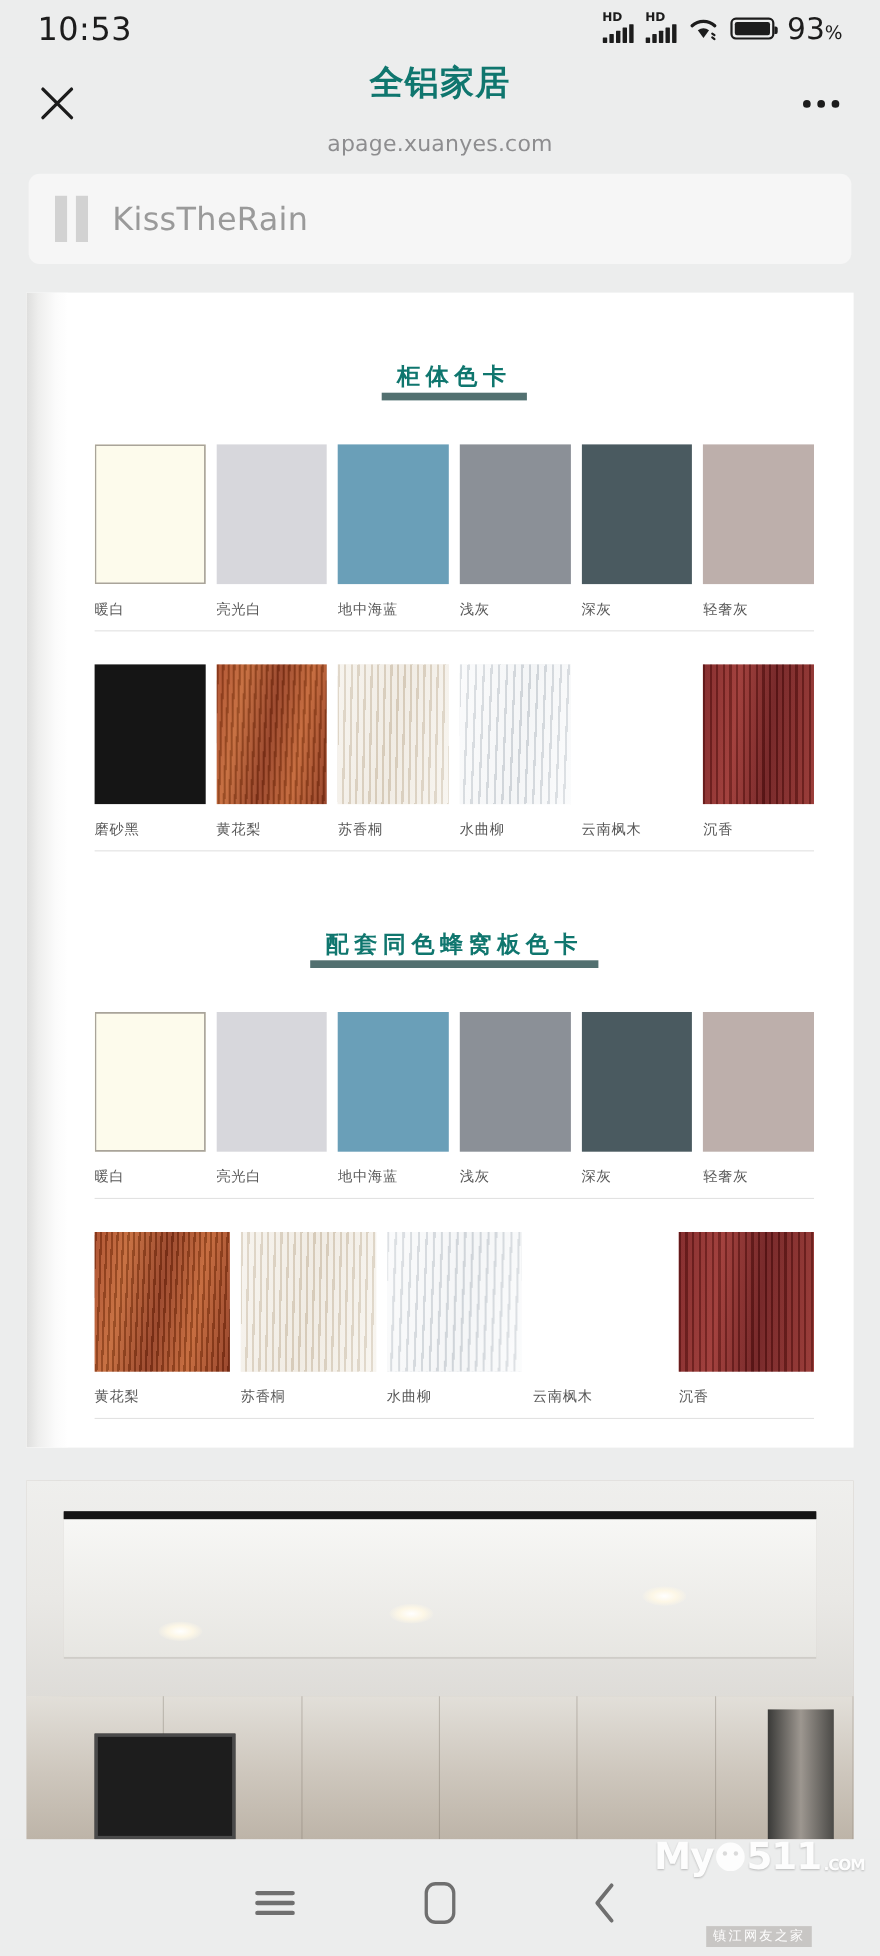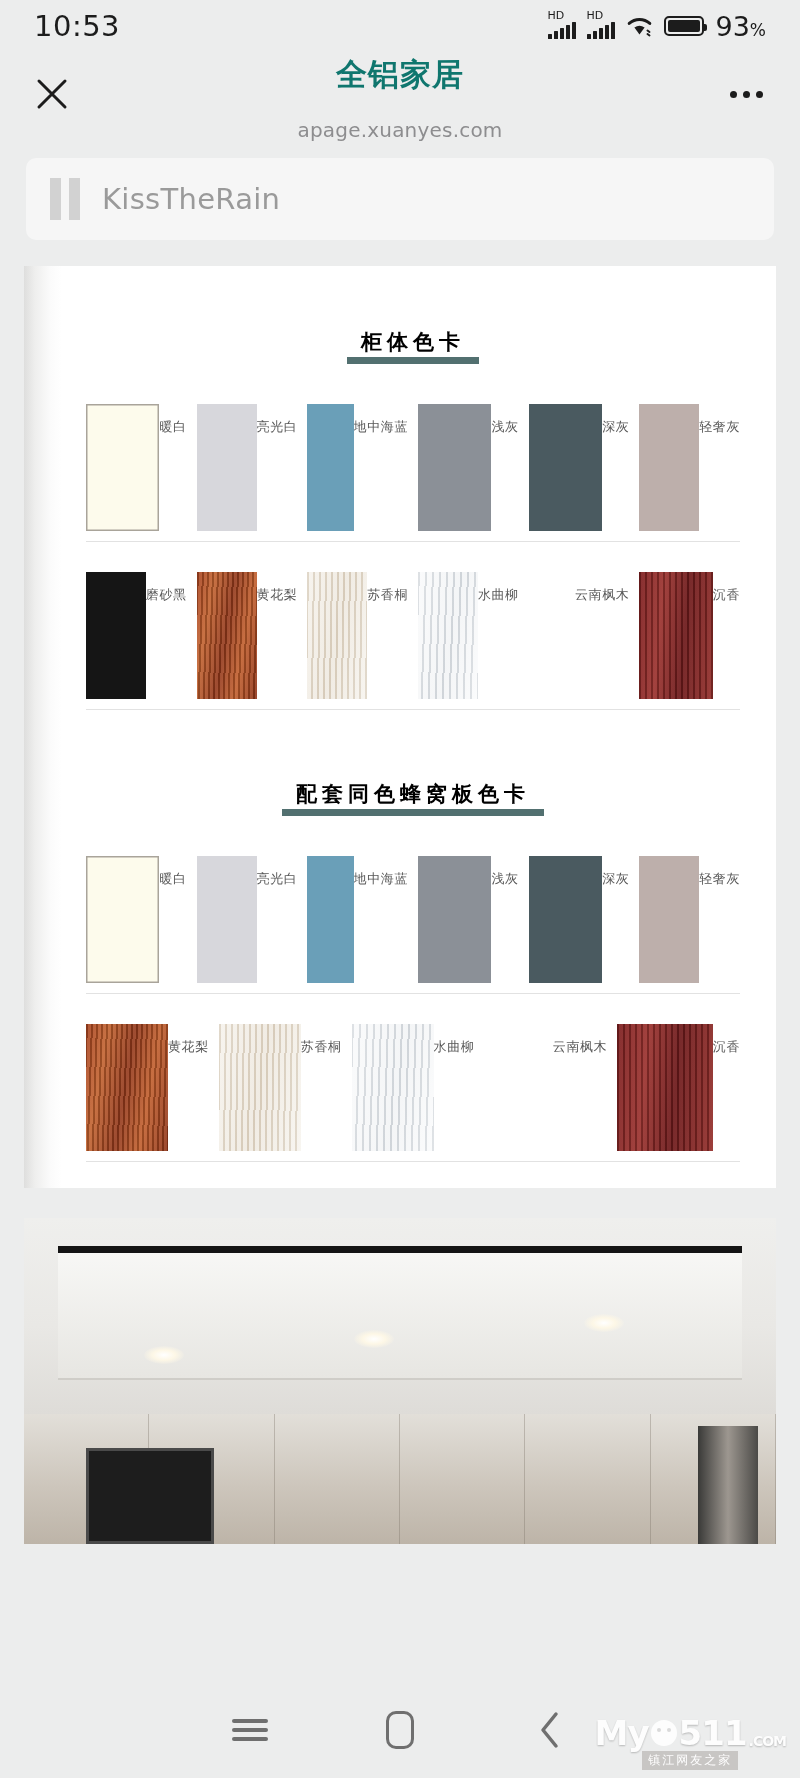--- a/index.html
+++ b/index.html
@@ -14,21 +14,21 @@
   
   .statusbar {
     height: 52px; display: flex; align-items: center;
     padding: 0 34px; background: #eceded;
   }
   .sb-time { font-size: 29px; color: #1c1c1c; letter-spacing: .5px; font-weight: 400; }
   .sb-right { margin-left: auto; display: flex; align-items: center; gap: 11px; }
   .sig { display: flex; align-items: flex-end; position: relative; height: 26px; }
   .sig .hd {
     position: absolute; top: -3px; left: -1px;
-    font-size: 11px; font-weight: 400; color: #1c1c1c; line-height: 1;
+    font-size: 11px; font-weight: 700; color: #1c1c1c; line-height: 1;
   }
   .sig .bars { display: flex; align-items: flex-end; gap: 2px; margin-top: 9px; }
   .sig .bars i { display: block; width: 4px; background: #1c1c1c; border-radius: .5px; }
   .sig .bars i:nth-child(1) { height: 5px; }
   .sig .bars i:nth-child(2) { height: 8px; }
   .sig .bars i:nth-child(3) { height: 11px; }
   .sig .bars i:nth-child(4) { height: 14px; }
   .sig .bars i:nth-child(5) { height: 17px; }
   .wifi { width: 27px; height: 22px; position: relative; }
   .batt {
@@ -85,31 +85,31 @@
   .sheet-spine {
     position: absolute; left: 0; top: 0; bottom: 0; width: 38px;
     background: linear-gradient(to right,#dededd 0%,#eeeeed 28%,#fbfbfb 70%,#ffffff 100%);
   }
   .sheet-inner { padding: 0 22px 0 48px; }
 
   .section-head { display: flex; justify-content: center; margin: 62px 0 40px 0; }
   .section-head.second { margin-top: 70px; }
   .sec-title-wrap { position: relative; display: inline-block; padding: 0 14px 8px 14px; }
   .sec-title {
-    font-size: 21px; color: #000000; font-weight: 700; letter-spacing: 5px;
+    font-size: 21px; color: #0f766e; font-weight: 700; letter-spacing: 5px;
     position: relative; z-index: 2;
   }
   .sec-rule {
     position: absolute; left: 0; right: 0; bottom: 0; height: 7px;
     background: #527070; z-index: 1;
   }
 
   
   .swatch-row { display: flex; gap: 10px; padding: 0 14px; }
-  .swatch-cell { flex: 1 1 0; display: flex; }
+  .swatch-cell { flex: 1 1 0; display: flex; flex-direction: column; }
   .swatch-chip {
     width: 100%; height: 127px; position: relative;
     background-size: cover; background-position: center;
   }
   .swatch-chip.bordered { box-shadow: inset 0 0 0 1.5px #a9a49a; }
   .swatch-label {
     font-size: 13px; color: #585858; margin-top: 14px; letter-spacing: .6px;
     white-space: nowrap;
   }
   .row-divider {
@@ -171,21 +171,21 @@
   }
   .nav-menu i {
     display: block; width: 36px; height: 4px; background: #6f6f6f; margin: 5px 0;
     border-radius: 2px;
   }
   .nav-home {
     width: 28px; height: 38px; border: 3.5px solid #6f6f6f; border-radius: 10px;
   }
   .watermark {
     position: absolute; right: 14px; bottom: 8px; display: flex; flex-direction: column;
-    align-items: center; opacity: .92; pointer-events: none;
+    align-items: center; opacity: .92; pointer-events: none; gap: 45px;
   }
   .wm-main {
     font-size: 34px; font-weight: 800; color: #ffffff; letter-spacing: -1px;
     text-shadow: 0 1px 2px rgba(0,0,0,.25); display: flex; align-items: center; gap: 2px;
   }
   .wm-main .dot {
     display: inline-block; width: 26px; height: 26px; border-radius: 50%;
     background: #ffffff; position: relative;
   }
   .wm-main .dot::before {

